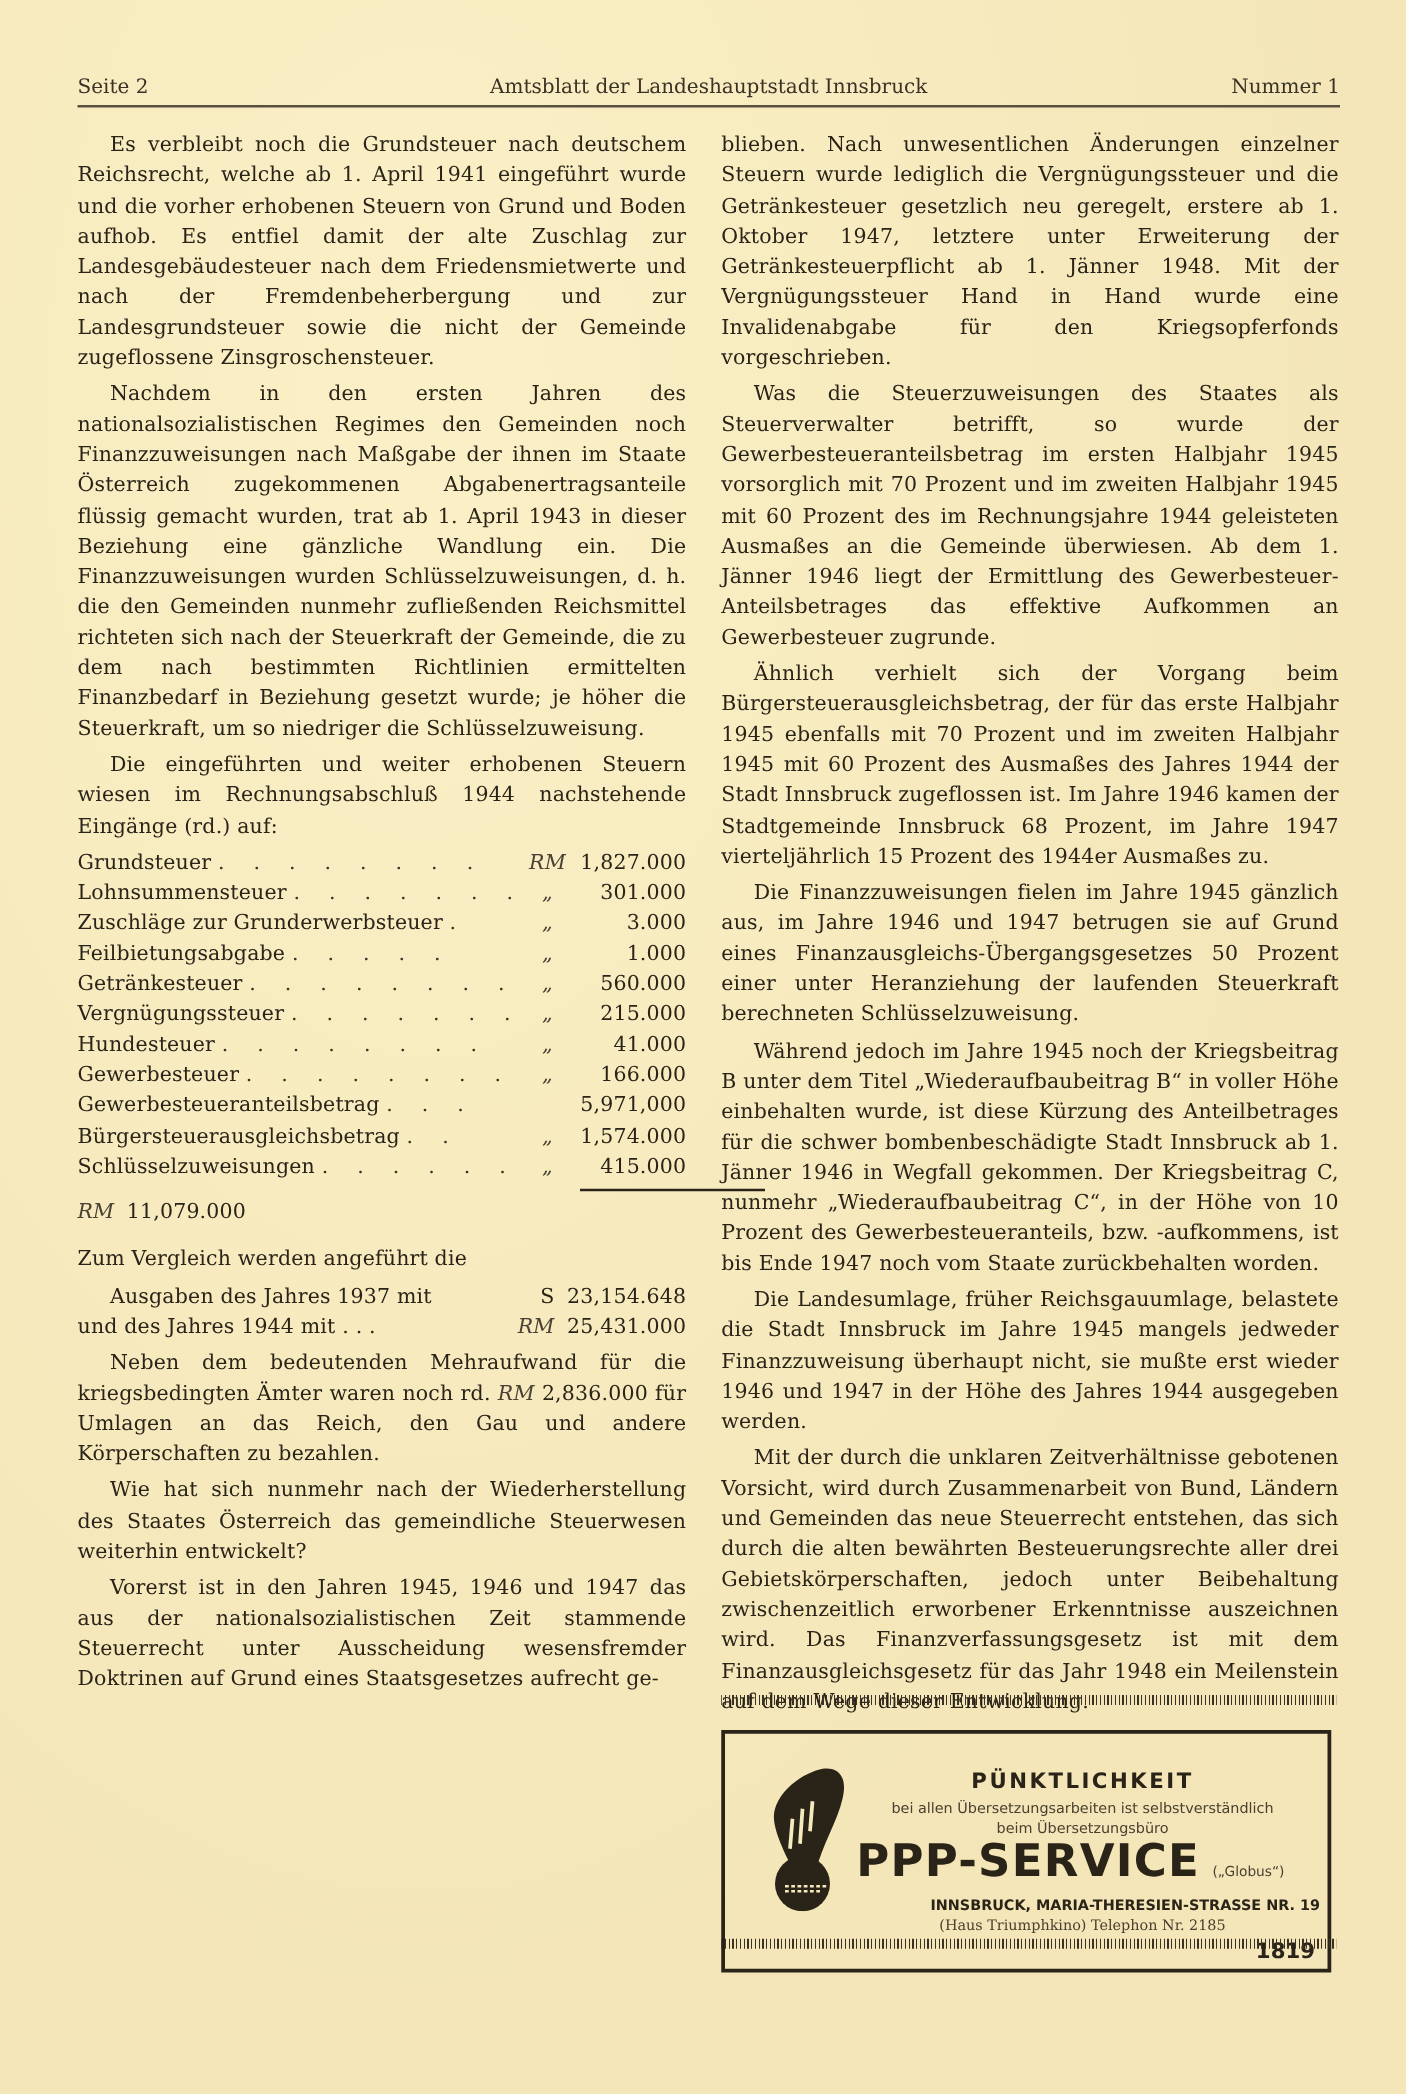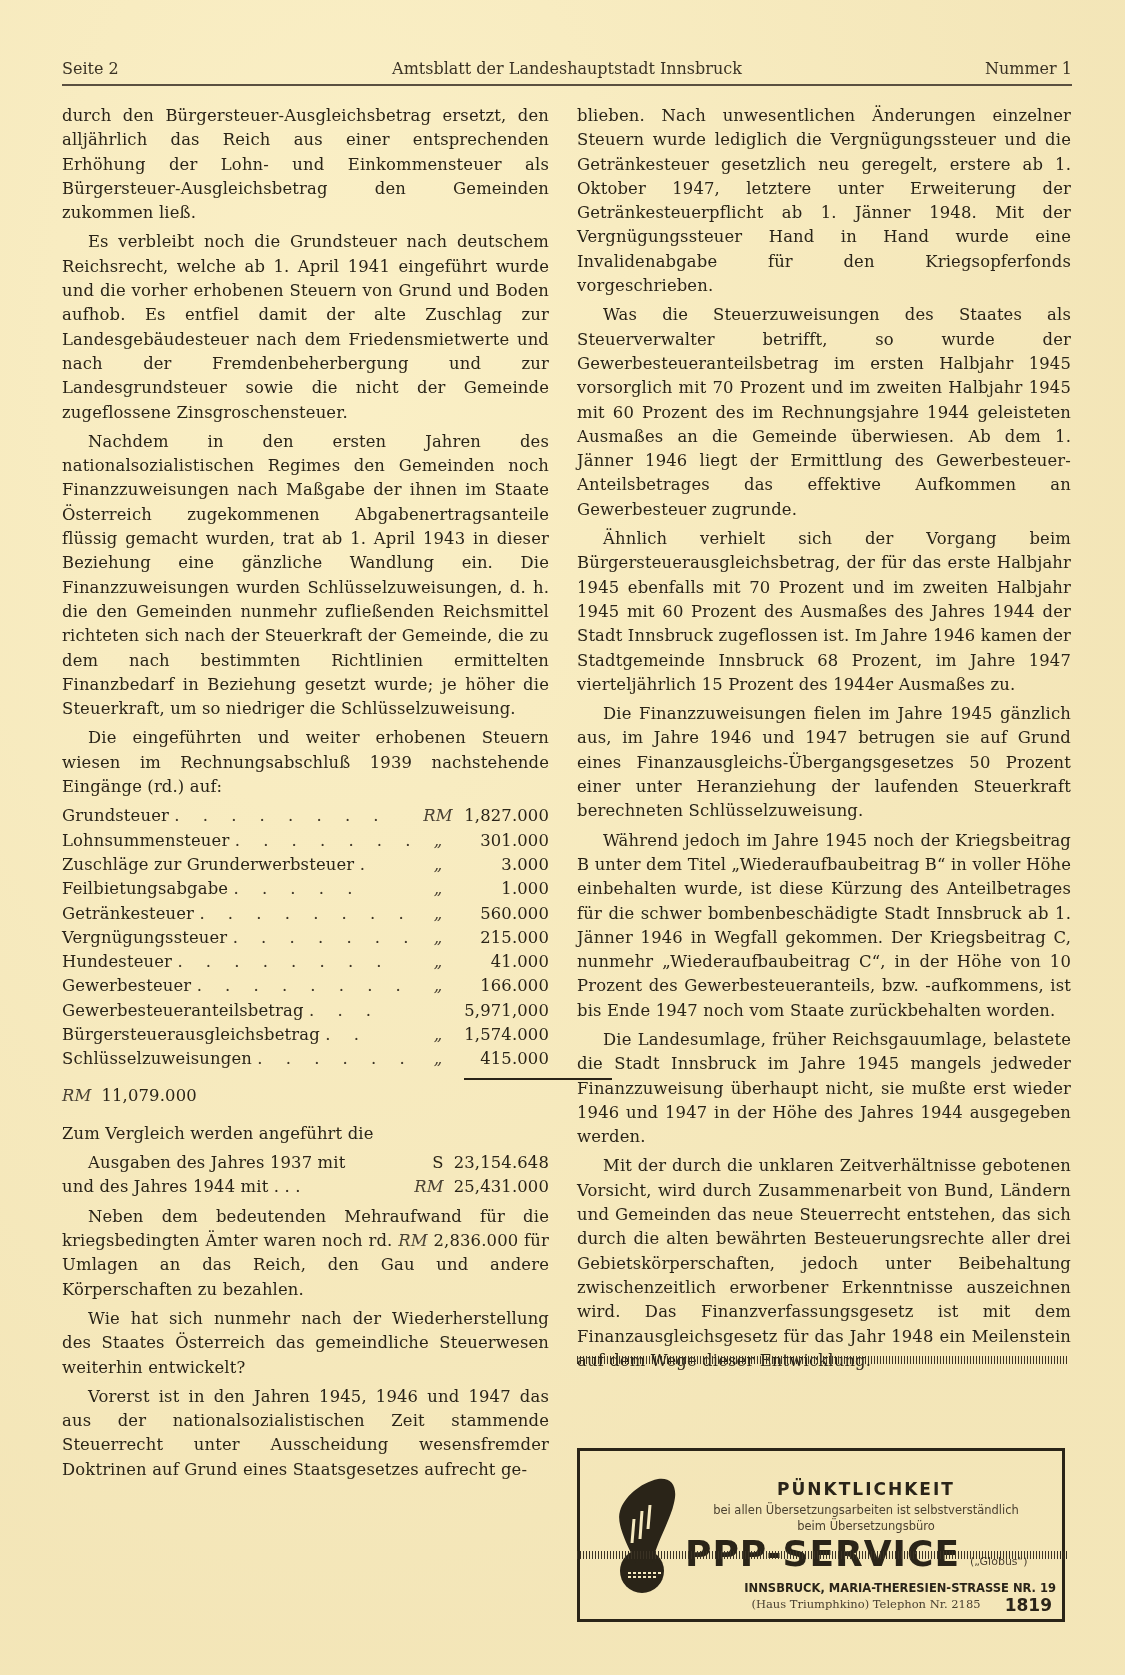--- a/index.html
+++ b/index.html
@@ -42,21 +42,21 @@
   .sum-row .cur { font-style: italic; color: #4a4234; margin-right: 10px; }
   .cmp-row { display: flex; justify-content: space-between; }
   .cmp-row .cmpval .cur { font-style: italic; color: #4a4234; margin-right: 10px; }
   .rm { font-style: italic; color: #4a4234; }
 
   .hatch {
     position: absolute; left: 577px; width: 492px; height: 8px;
     background: repeating-linear-gradient(90deg, #3a3224 0 1px, transparent 1px 3px);
   }
   .ad-box {
-    position: absolute; left: 577px; top: 1448px; width: 488px; height: 174px;
+    position: absolute; left: 577px; top: 1384px; width: 488px; height: 194px;
     border: 3px solid #2a2418; box-sizing: border-box;
   }
   .ad-icon { position: absolute; left: 26px; top: 22px; width: 80px; height: 120px; }
   .ad-title {
     position: absolute; left: 100px; right: 10px; top: 28px; text-align: center;
     font-family: "DejaVu Sans", sans-serif; font-weight: bold; font-size: 17px; letter-spacing: 2px;
   }
   .ad-line1 {
     position: absolute; left: 100px; right: 10px; top: 52px; text-align: center;
     font-family: "DejaVu Sans", sans-serif; font-size: 11.5px; color: #4a4030;
@@ -90,24 +90,23 @@
 <body>
 
 <div class="header">
   <span class="left">Seite 2</span>
   <span class="center">Amtsblatt der Landeshauptstadt Innsbruck</span>
   <span class="right">Nummer 1</span>
 </div>
 <div class="header-rule"></div>
 
 <div class="col col-left">
-  <p class="noindent">durch den Bürgersteuer-Ausgleichsbetrag ersetzt, den alljährlich das Reich aus einer entsprechenden Erhöhung der Lohn- und Einkommensteuer als Bürgersteuer-Ausgleichsbetrag den Gemeinden zukommen ließ.</p>
   <p>Es verbleibt noch die Grundsteuer nach deutschem Reichsrecht, welche ab 1. April 1941 eingeführt wurde und die vorher erhobenen Steuern von Grund und Boden aufhob. Es entfiel damit der alte Zuschlag zur Landesgebäudesteuer nach dem Friedensmietwerte und nach der Fremdenbeherbergung und zur Landesgrundsteuer sowie die nicht der Gemeinde zugeflossene Zinsgroschensteuer.</p>
   <p>Nachdem in den ersten Jahren des nationalsozialistischen Regimes den Gemeinden noch Finanzzuweisungen nach Maßgabe der ihnen im Staate Österreich zugekommenen Abgabenertragsanteile flüssig gemacht wurden, trat ab 1. April 1943 in dieser Beziehung eine gänzliche Wandlung ein. Die Finanzzuweisungen wurden Schlüsselzuweisungen, d. h. die den Gemeinden nunmehr zufließenden Reichsmittel richteten sich nach der Steuerkraft der Gemeinde, die zu dem nach bestimmten Richtlinien ermittelten Finanzbedarf in Beziehung gesetzt wurde; je höher die Steuerkraft, um so niedriger die Schlüsselzuweisung.</p>
-  <p>Die eingeführten und weiter erhobenen Steuern wiesen im Rechnungsabschluß 1939 nachstehende Eingänge (rd.) auf:</p>
+  <p>Die eingeführten und weiter erhobenen Steuern wiesen im Rechnungsabschluß 1944 nachstehende Eingänge (rd.) auf:</p>
 
   <table class="tax-table">
     <tbody>
       <tr>
         <td class="lbl"><span>Grundsteuer</span> <span class="dots">. . . . . . . .</span></td>
         <td class="cur">RM</td>
         <td class="val">1,827.000</td>
       </tr>
       <tr>
         <td class="lbl"><span>Lohnsummensteuer</span> <span class="dots">. . . . . . .</span></td>

